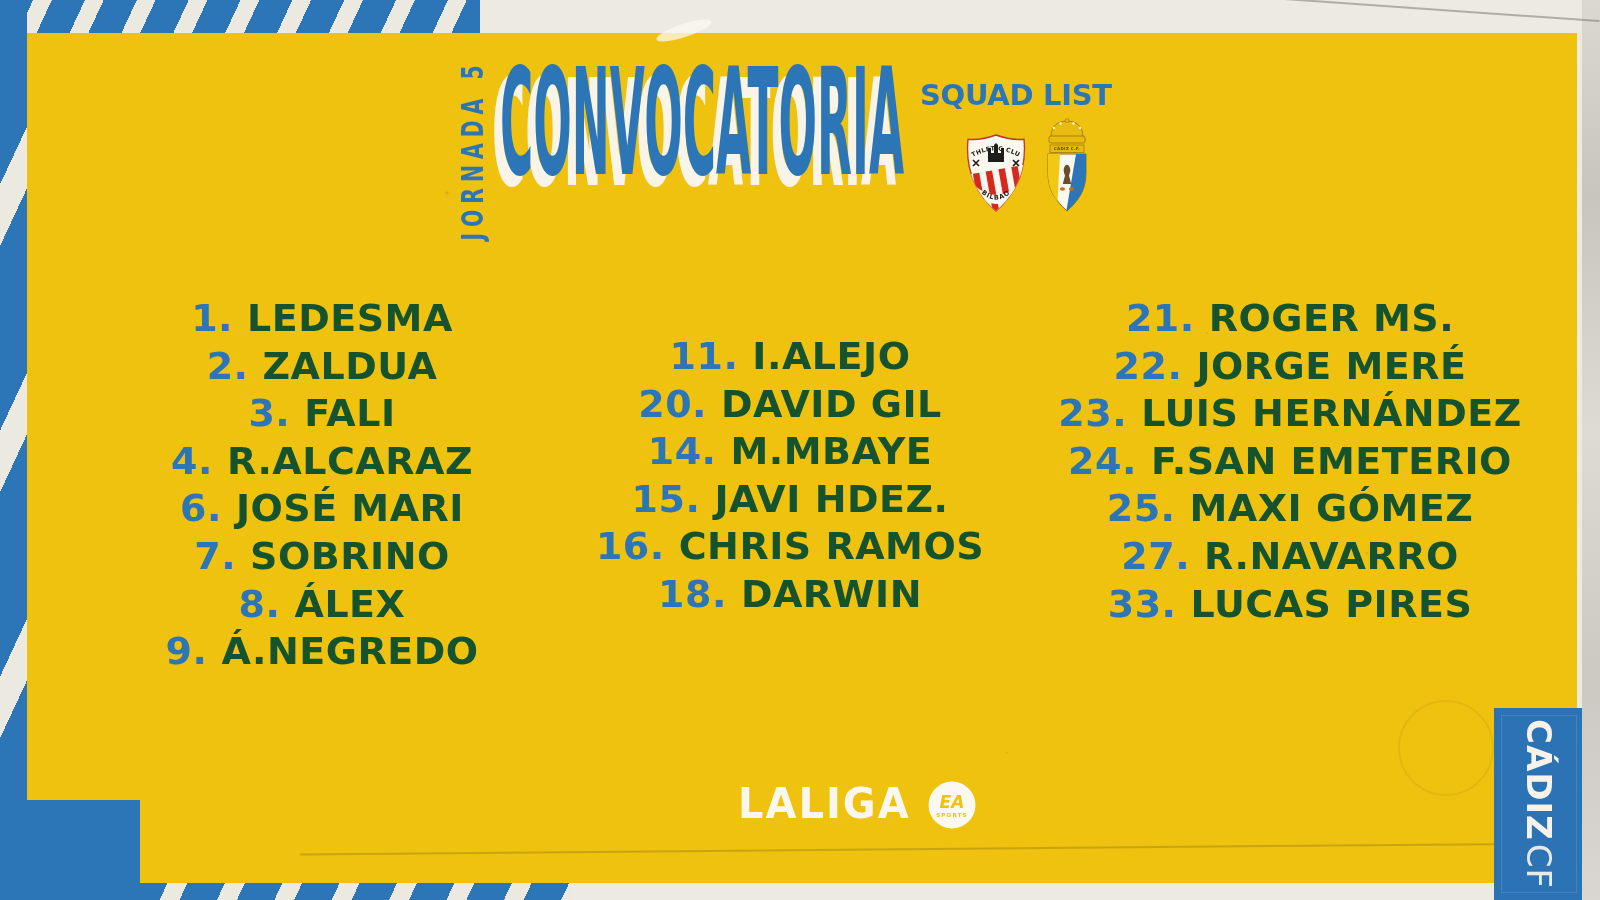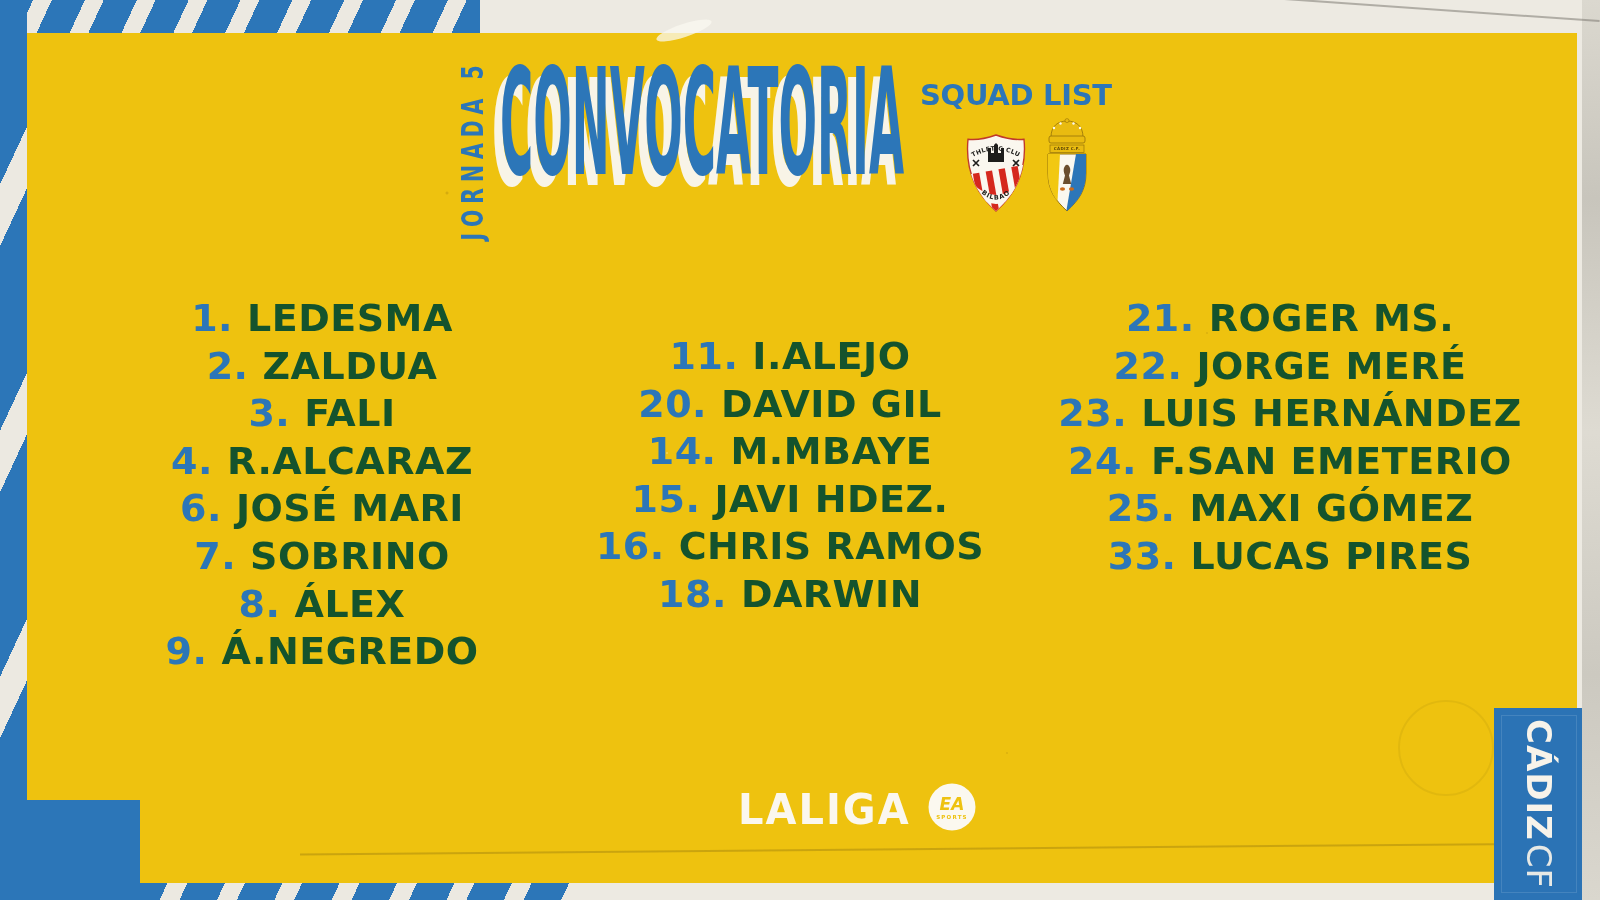--- a/index.html
+++ b/index.html
@@ -89,21 +89,21 @@
   
   .col { position:absolute; top:295px; width:550px; text-align:center; z-index:20; }
   .col1 { left:47px; } .col2 { left:515px;margin-top:38px; } .col3 { left:1015px; }
   .row { height:47.6px; line-height:47.6px; white-space:nowrap;
          font-size:38px; font-weight:700; letter-spacing:.5px; }
   .num  { color:#2C76B8; margin-right:14px; }
   .name { color:#14532d; }
   
   .laliga-row {
     position:absolute; left:738px; top:780px; height:52px;
-    display:flex; align-items:flex-end; gap:16px; z-index:20;
+    display:flex; align-items:flex-start; gap:16px; z-index:20;
   }
   .laliga-text {
     color:#FBF7EE; font-size:40px; font-weight:800; letter-spacing:2px;
     transform:scale(1,1.05); white-space:nowrap;
   }
   
   .cadiz-banner {
     position:absolute; left:1494px; top:708px; width:90px; height:192px;
     background:#2B73B5; z-index:35;
     display:flex; align-items:center; justify-content:center;
@@ -225,20 +225,21 @@
     <div class="row"><span class="num">16.</span><span class="name">CHRIS RAMOS</span></div>
     <div class="row"><span class="num">18.</span><span class="name">DARWIN</span></div>
   </div>
 
   <div class="col col3">
     <div class="row"><span class="num">21.</span><span class="name">ROGER MS.</span></div>
     <div class="row"><span class="num">22.</span><span class="name">JORGE MERÉ</span></div>
     <div class="row"><span class="num">23.</span><span class="name">LUIS HERNÁNDEZ</span></div>
     <div class="row"><span class="num">24.</span><span class="name">F.SAN EMETERIO</span></div>
     <div class="row"><span class="num">25.</span><span class="name">MAXI GÓMEZ</span></div>
+    <div class="row"><span class="num">27.</span><span class="name">R.NAVARRO</span></div>
     <div class="row"><span class="num">33.</span><span class="name">LUCAS PIRES</span></div>
   </div>
 
   <div class="laliga-row">
     <span class="laliga-text">LALIGA</span>
     <svg width="50" height="50" viewBox="0 0 50 50">
       <circle cx="25" cy="25" r="23.5" fill="#FBF8EF"></circle>
       <text x="25" y="27.5" text-anchor="middle" font-size="17" font-style="italic" font-weight="800" fill="#EEC20F">EA</text>
       <text x="25" y="36.5" text-anchor="middle" font-size="5.5" font-weight="700" letter-spacing="1.2" fill="#EEC20F">SPORTS</text>
     </svg>

